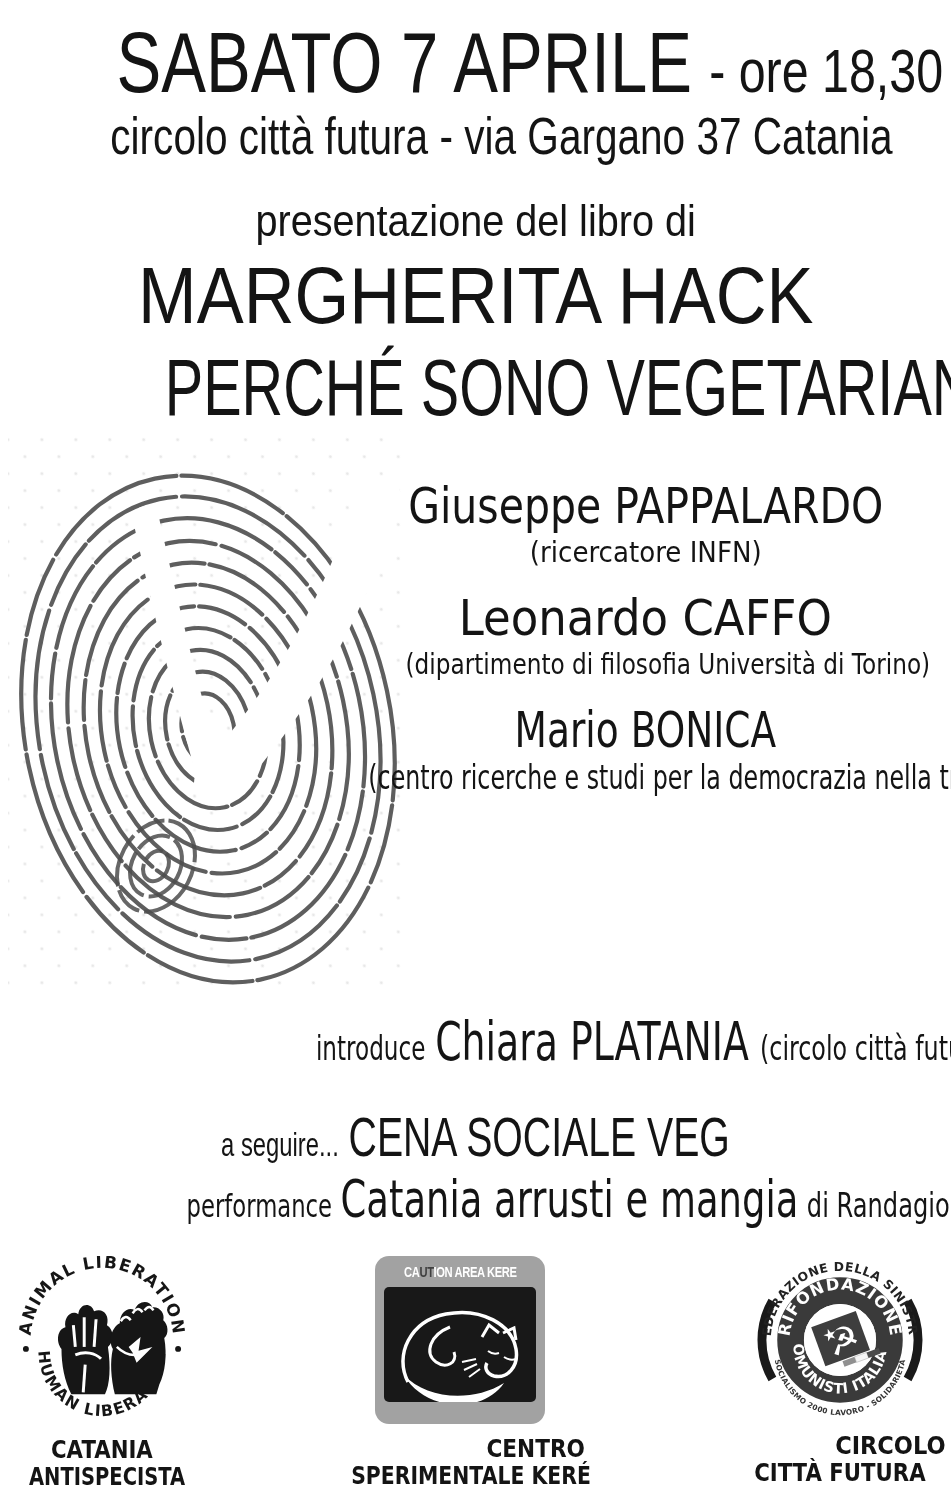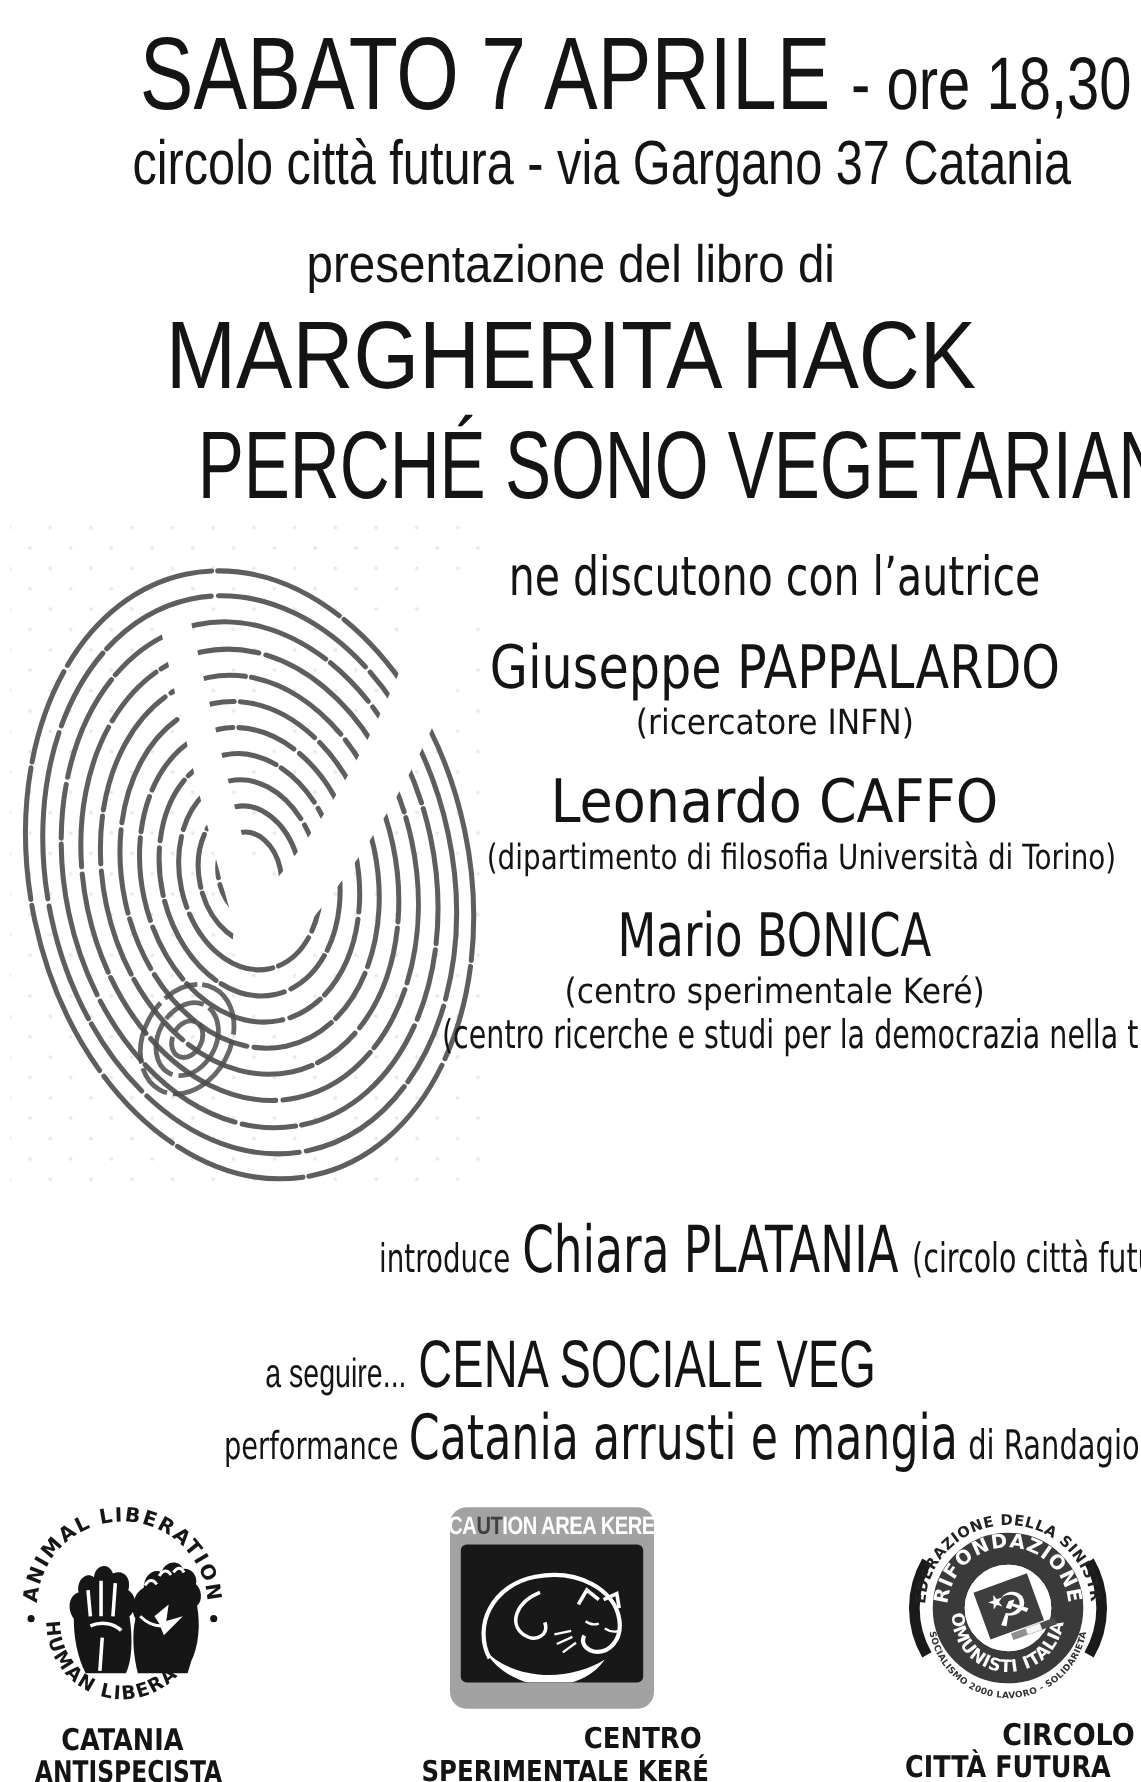--- a/index.html
+++ b/index.html
@@ -45,21 +45,21 @@
   .logo-left{left:7px;width:190px;}
   .logo-center{left:330px;width:260px;}
   .logo-right{left:727px;width:225px;}
   .badge{display:block;margin:0 auto;}
   .cap{font-weight:700;font-size:25px;line-height:27px;white-space:nowrap;}
   .cap.first{margin-top:12px;}
   .logo-right .cap.first{margin-top:8px;text-align:right;}
 
   .kere{position:relative;width:170px;height:168px;margin:0 auto;background:#a2a2a2;border-radius:14px;}
   .kere-band{position:absolute;left:0;right:0;top:1px;height:30px;display:flex;align-items:center;justify-content:center;
-    font-weight:700;font-size:21px;letter-spacing:-0.5px;font-family:"Liberation Sans",sans-serif;}
+    font-weight:700;font-size:14px;letter-spacing:-0.5px;font-family:"Liberation Sans",sans-serif;}
   .k-w{color:#ffffff;} .k-d{color:#3f3f3f;}
   .kere-screen{position:absolute;left:9px;right:9px;top:31px;bottom:22px;background:#181818;border-radius:5px;overflow:hidden;}
   .arc-bold{font-weight:700;font-family:"DejaVu Sans",sans-serif;}
 </style>
 </head>
 <body>
 
 <div class="page">
 
   <div class="line l-date cond">
@@ -104,30 +104,28 @@
       <ellipse cx="0" cy="0" rx="24" ry="32" stroke-dasharray="36 5 50 4"></ellipse>
       <ellipse cx="0" cy="0" rx="36" ry="48" stroke-dasharray="55 5 30 4"></ellipse>
     </g>
     <g stroke="#ffffff" fill="none" stroke-linecap="round">
       <path d="M 138 85 C 160 185 180 265 203 346" stroke-width="26"></path>
       <path d="M 372 66 C 338 160 295 255 208 349" stroke-width="44"></path>
     </g>
   </svg>
 
   <div class="speakers">
-    <div class="lead"><span class="cx" style="--sx:.76">ne discutono con l’autrice</span></div>
 
     <div class="sp-name"><span class="cx" style="--sx:.82">Giuseppe PAPPALARDO</span></div>
     <div class="sp-aff"><span class="cx" style="--sx:.9">(ricercatore INFN)</span></div>
 
     <div class="sp-name"><span class="cx" style="--sx:.9">Leonardo CAFFO</span></div>
     <div class="sp-aff"><span class="cx" style="--sx:.8">(dipartimento di filosofia Università di Torino)</span></div>
 
     <div class="sp-name"><span class="cx" style="--sx:.75">Mario BONICA</span></div>
-    <div class="sp-aff"><span class="cx" style="--sx:.9">(centro sperimentale Keré)</span></div>
 
     <div class="sp-aff wide"><span class="cx" style="--sx:.72">(centro ricerche e studi per la democrazia nella transizione)</span></div>
   </div>
 
   <div class="line l-introduce">
     <span class="cx" style="--sx:.7"><span class="small">introduce</span><span class="big">Chiara PLATANIA</span><span class="aff">(circolo città futura)</span></span>
   </div>
 
   <div class="line l-dinner cond">
     <span class="cx" style="--sx:.7"><span class="small">a seguire...</span><span>CENA SOCIALE VEG</span></span>

